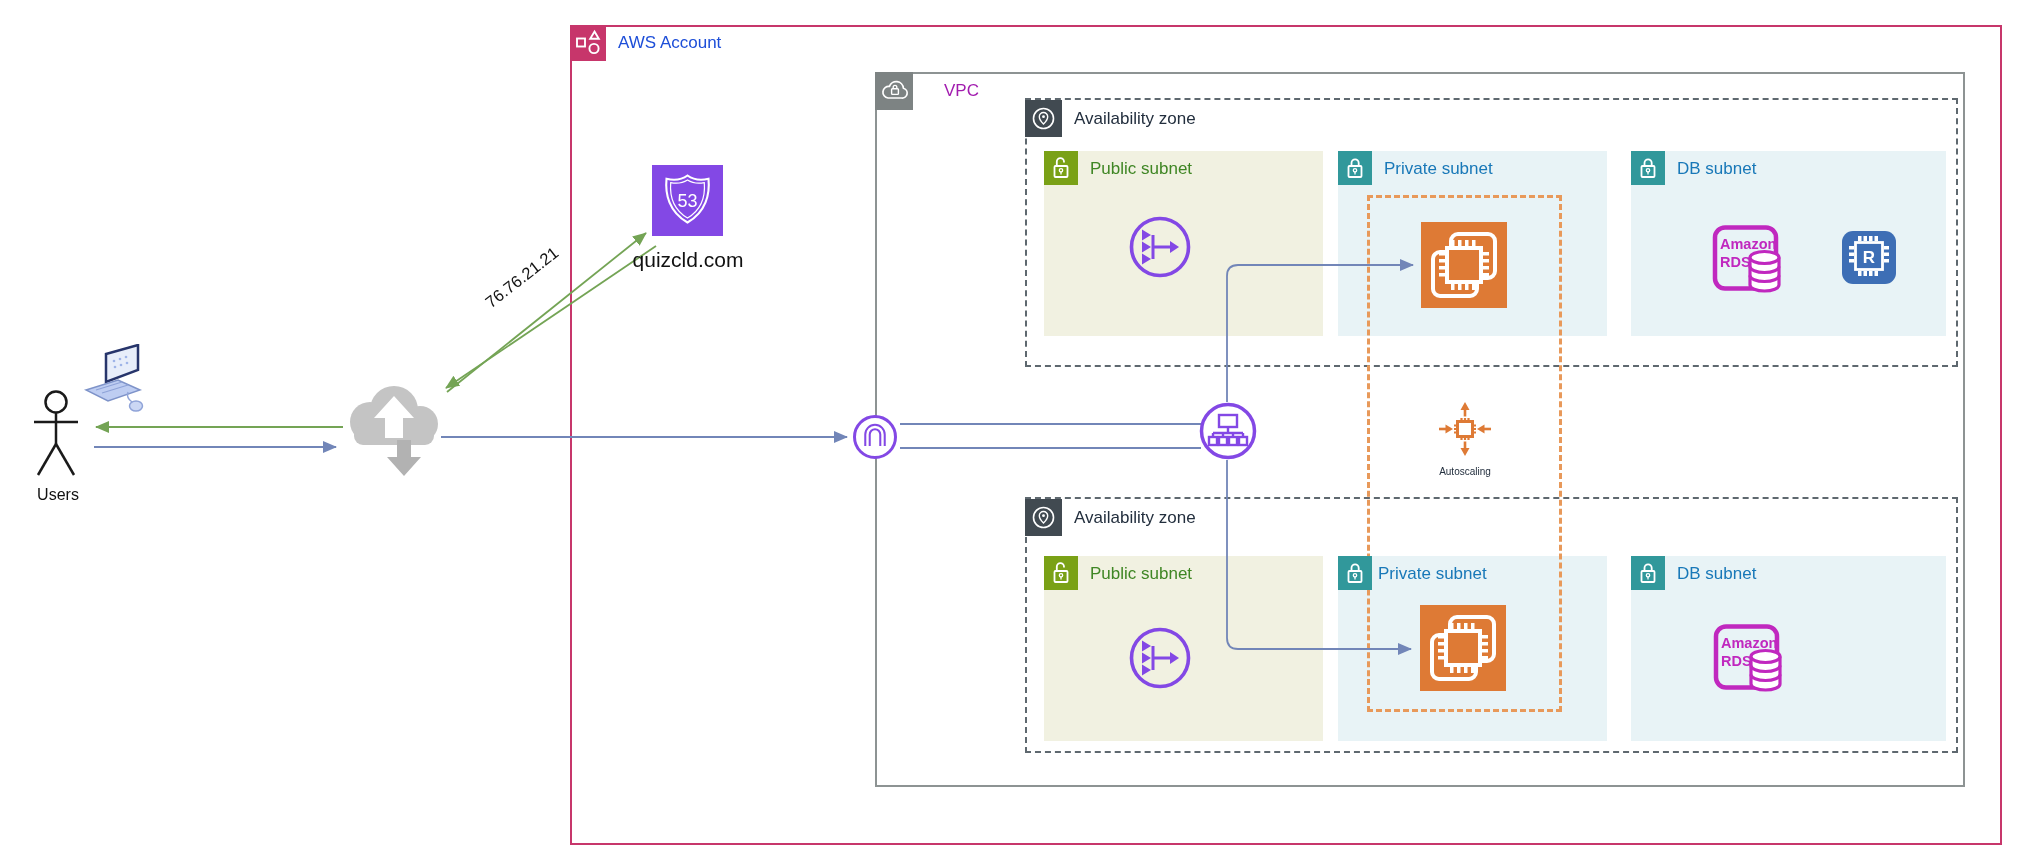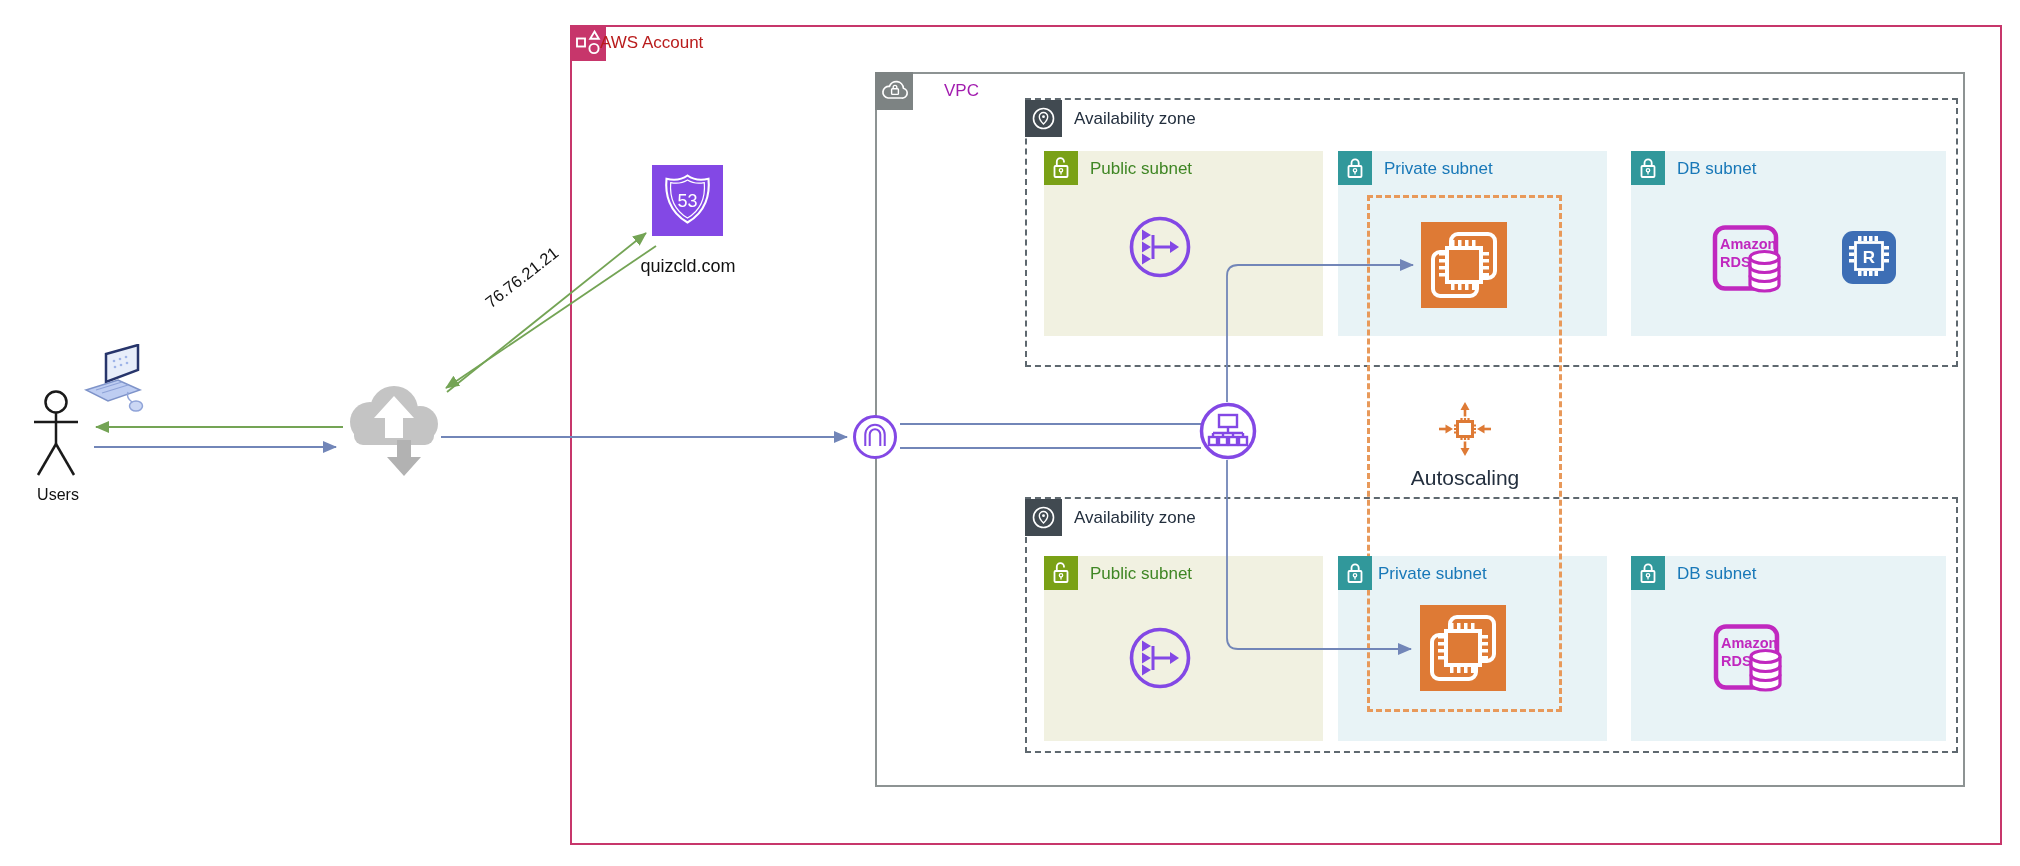--- a/index.html
+++ b/index.html
@@ -67,21 +67,21 @@
   </svg>
 
   <svg class="abs" style="left:570px;top:25px" width="36" height="36" viewBox="0 0 36 36">
     <rect width="36" height="36" fill="#C7366B"></rect>
     <g stroke="#fff" stroke-width="1.9" fill="none">
       <rect x="7" y="13.5" width="8" height="8"></rect>
       <path d="M24.5 6.5 L28.8 13.8 H20.2 Z"></path>
       <circle cx="24" cy="23.5" r="4.6"></circle>
     </g>
   </svg>
-  <div class="grp-label" style="left:600px;top:33px;color:#b91c1c">AWS Account</div>
+  <div class="grp-label" style="left:618px;top:33px;color:#1d4ed8">AWS Account</div>
 
   <svg class="abs" style="left:875px;top:72px" width="38" height="38" viewBox="0 0 38 38">
     <rect width="38" height="38" fill="#7D8383"></rect>
     <path d="M13 26 h13.5 a5 5 0 0 0 1.9-9.8 a7.2 7.2 0 0 0-14-1.7 A5.4 5.4 0 0 0 13 26 Z" fill="none" stroke="#fff" stroke-width="1.7" stroke-linejoin="round"></path>
     <rect x="16.6" y="16.8" width="6.8" height="5.6" rx="0.8" fill="#7D8383" stroke="#fff" stroke-width="1.4"></rect>
     <path d="M18.2 16.8 v-1.6 a1.8 1.8 0 0 1 3.6 0 v1.6" fill="none" stroke="#fff" stroke-width="1.4"></path>
   </svg>
   <div class="grp-label" style="left:944px;top:81px;color:#a21caf">VPC</div>
 
   <svg class="abs" style="left:1025px;top:100px" width="37" height="37" viewBox="0 0 37 37">
@@ -203,21 +203,21 @@
     <polygon points="62,26 82,48 71,48 71,68 53,68 53,48 42,48" fill="#fff"></polygon>
     <polygon points="65,70 79,70 79,87 89,87 72,106 55,87 65,87" fill="#B2B2B2"></polygon>
   </svg>
 
   <svg class="abs" style="left:652px;top:165px" width="71" height="71" viewBox="0 0 71 71">
     <rect width="71" height="71" fill="#8348E5"></rect>
     <path d="M35.5 10.5 C30 14.5 22 15.5 14.5 13.8 C13 29 17 47 35.5 57.5 C54 47 58 29 56.5 13.8 C49 15.5 41 14.5 35.5 10.5 Z" fill="none" stroke="#fff" stroke-width="2.1"></path>
     <path d="M35.5 15 C31 17.9 24.6 18.8 18.7 17.7 C17.7 30 21 44.4 35.5 53 C50 44.4 53.3 30 52.3 17.7 C46.4 18.8 40 17.9 35.5 15 Z" fill="none" stroke="#fff" stroke-width="1.2"></path>
     <text x="35.5" y="41.5" text-anchor="middle" font-size="18" fill="#fff" font-family="Liberation Sans, sans-serif">53</text>
   </svg>
-  <div class="nodelabel" style="left:613px;top:256px;width:150px;font-size:18px">quizcld.com</div>
+  <div class="nodelabel" style="left:613px;top:248px;width:150px;font-size:21px">quizcld.com</div>
 
   <div class="nodelabel" style="left:437px;top:268px;width:170px;font-size:16.5px;transform:rotate(-38deg)">76.76.21.21</div>
 
   <svg class="abs" style="left:851px;top:413px" width="48" height="48" viewBox="0 0 48 48">
     <circle cx="24" cy="24" r="20.5" fill="#fff" stroke="#8348E5" stroke-width="3"></circle>
     <path d="M16.5 33 V21.5 a7.5 7.5 0 0 1 15 0 V33" fill="none" stroke="#8348E5" stroke-width="6.5"></path>
     <path d="M16.5 33 V21.5 a7.5 7.5 0 0 1 15 0 V33" fill="none" stroke="#fff" stroke-width="2.4"></path>
   </svg>
 
   <svg class="abs" style="left:1198px;top:401px" width="60" height="60" viewBox="0 0 60 60">
@@ -326,21 +326,21 @@
         <path d="M1 27 H8"></path>
         <path d="M53 27 H46"></path>
     </g>
     <g fill="#DE7A35">
       <polygon points="27,0 22.5,8 31.5,8"></polygon>
       <polygon points="27,54 22.5,46 31.5,46"></polygon>
       <polygon points="15,27 7.5,22.5 7.5,31.5"></polygon>
       <polygon points="39,27 46.5,22.5 46.5,31.5"></polygon>
     </g>
   </svg>
-  <div class="nodelabel" style="left:1395px;top:466px;width:140px;font-size:21px;color:#232F3E">Autoscaling</div>
+  <div class="nodelabel" style="left:1395px;top:466px;width:140px;font-size:10px;color:#232F3E">Autoscaling</div>
 
   <svg class="abs" style="left:1711px;top:224px" width="74" height="72" viewBox="0 0 74 72">
     <rect x="4" y="3.5" width="61" height="61" rx="10" fill="none" stroke="#C028BF" stroke-width="4.5"></rect>
     <text x="9" y="25" font-size="14.5" font-weight="bold" fill="#C028BF" font-family="Liberation Sans, sans-serif">Amazon</text>
     <text x="9" y="43" font-size="14.5" font-weight="bold" fill="#C028BF" font-family="Liberation Sans, sans-serif">RDS</text>
     <path d="M39 33.5 V61 a14.5 6 0 0 0 29 0 V33.5" fill="#fff" stroke="#C028BF" stroke-width="3.2"></path>
     <path d="M39 42.5 a14.5 6 0 0 0 29 0" fill="none" stroke="#C028BF" stroke-width="3.2"></path>
     <path d="M39 51.5 a14.5 6 0 0 0 29 0" fill="none" stroke="#C028BF" stroke-width="3.2"></path>
     <ellipse cx="53.5" cy="33.5" rx="14.5" ry="6" fill="#fff" stroke="#C028BF" stroke-width="3.2"></ellipse>
   </svg>

